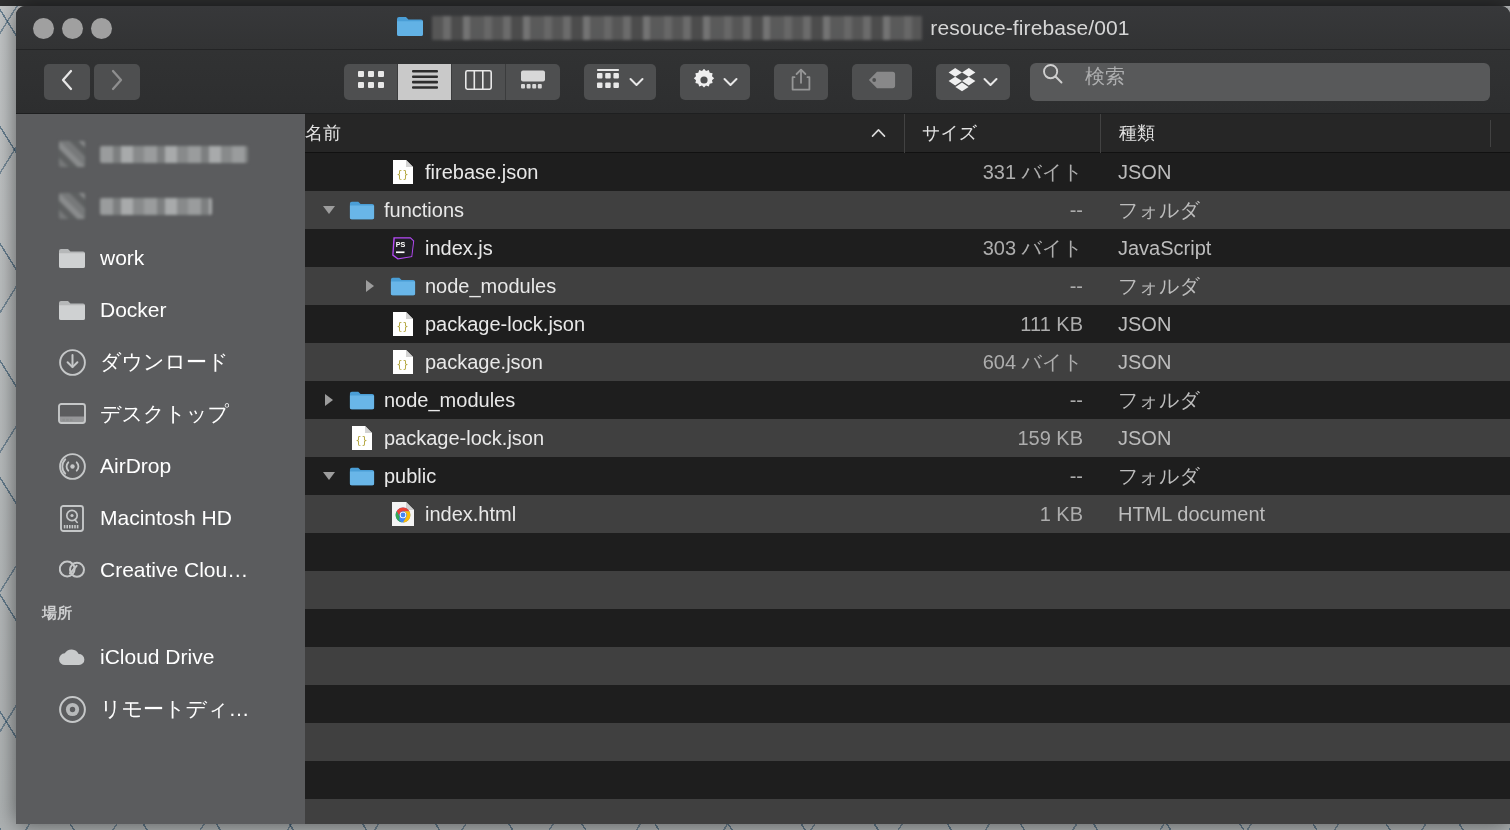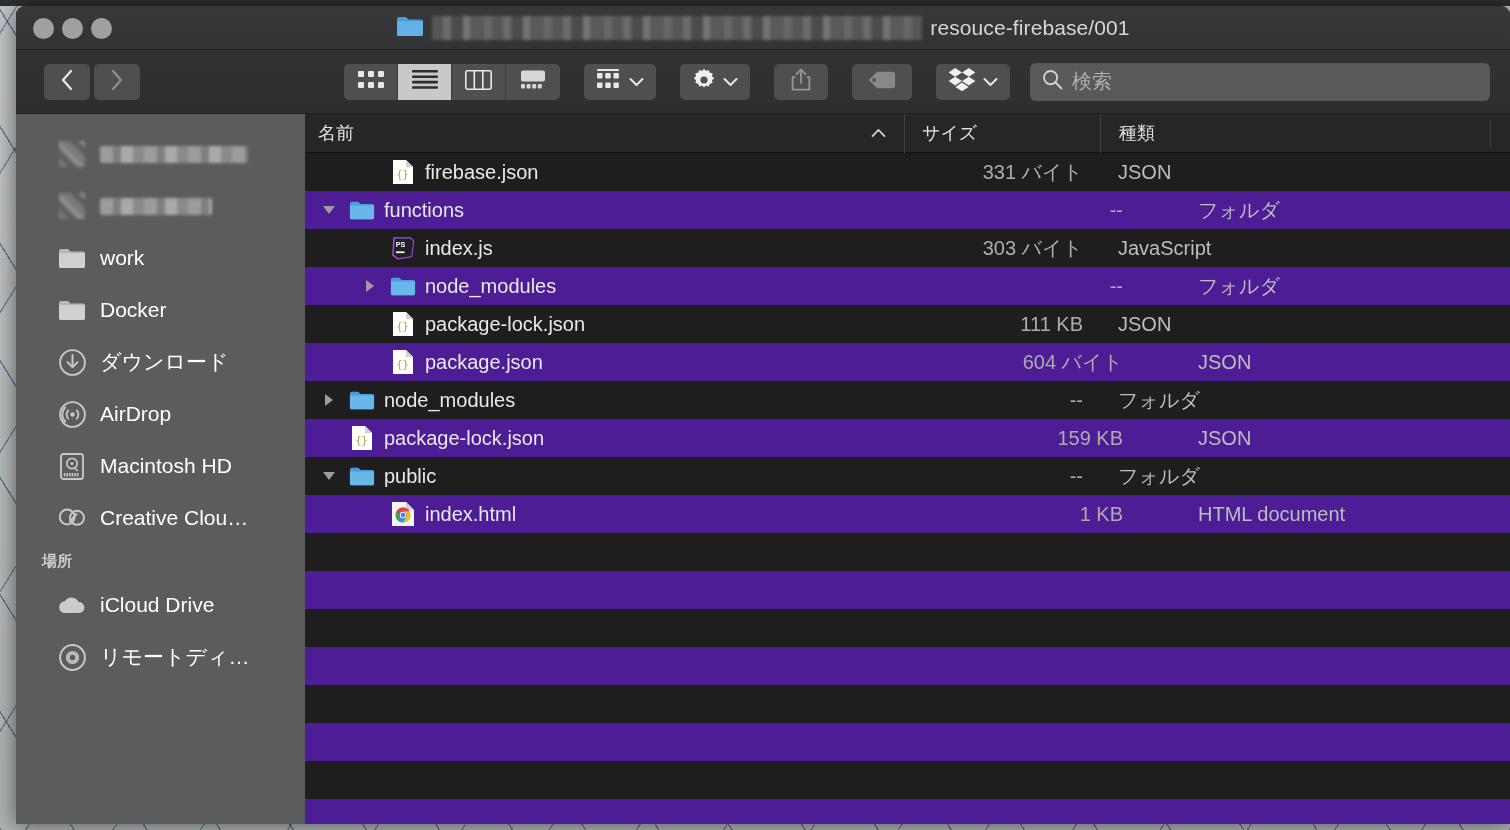--- a/index.html
+++ b/index.html
@@ -134,23 +134,22 @@
   .tb-btn.plain { padding: 0 16px; }
   .tb-btn.dim svg { opacity: 0.5; }
 
   #search-field {
     margin-left: 20px;
     flex: 1;
     height: 38px;
     background: #58595a;
     border-radius: 6px;
     display: flex;
-    align-items: center;
     padding: 0 12px;
-    gap: 9px;
+    gap: 22px;
   }
   #search-placeholder {
     color: #adaeaf;
     font-size: 20px;
   }
 
   
   #content { display: flex; height: calc(818px - 44px - 64px); }
 
   
@@ -205,41 +204,41 @@
     height: 39px;
     background: #262626;
     border-bottom: 1px solid #111;
     display: flex;
     align-items: center;
     position: relative;
     color: #e3e3e3;
     font-size: 18px;
     flex: 0 0 39px;
   }
-  .col-name  { width: 599px; padding-left: 13px; position: relative; }
+  .col-name  { width: 599px; position: relative; }
   .col-size  { width: 196px; padding-left: 17px; border-left: 1px solid #424242; height: 39px; display:flex; align-items:center;}
   .col-kind  { flex: 1; padding-left: 18px; border-left: 1px solid #424242; height: 39px; display:flex; align-items:center;}
   #sort-arrow {
     position: absolute; right: 18px; top: 50%; transform: translateY(-50%);
     color: #d8d8d8; font-size: 13px;
   }
   #col-extra-divider {
     position: absolute; right: 19px; top: 6px; width: 1px; height: 27px; background: #424242;
   }
 
   #rows { flex: 1; overflow: hidden; }
   .row {
     height: 38px;
     display: flex;
     align-items: center;
     font-size: 20px;
     color: #e8e8e8;
   }
   .row.odd  { background: #1e1e1e; }
-  .row.even { background: #4c1d95; gap: 40px; }
+  .row.even { background: #404040; }
   .cell-name {
     width: 599px;
     display: flex;
     align-items: center;
     gap: 9px;
     padding-left: 13px;
     white-space: nowrap;
   }
   .disclosure {
     width: 22px; flex: 0 0 22px;
@@ -479,20 +478,34 @@
               <svg width="27" height="27" viewBox="0 0 27 27">
                 <circle cx="13.5" cy="13.5" r="12.4" fill="none" stroke="#c5c7c8" stroke-width="1.9"></circle>
                 <path d="M13.5 6v11.8" stroke="#c5c7c8" stroke-width="2" stroke-linecap="round"></path>
                 <path d="M8.6 13.2l4.9 4.9 4.9-4.9" stroke="#c5c7c8" stroke-width="2" fill="none" stroke-linecap="round" stroke-linejoin="round"></path>
               </svg>
             </span>
             <span>ダウンロード</span>
           </div>
           <div class="sb-item">
             <span class="sb-icon">
+              <svg width="28" height="22" viewBox="0 0 28 22">
+                <rect x="1" y="1" width="26" height="19" rx="2.4" fill="none" stroke="#c5c7c8" stroke-width="1.9"></rect>
+                <rect x="1" y="13.5" width="26" height="6.5" fill="#c5c7c8" opacity="0.55"></rect>
+                <g fill="#8d8f90">
+                  <rect x="4.4" y="15.8" width="2.5" height="2.1"></rect>
+                  <rect x="8.2" y="15.8" width="2.5" height="2.1"></rect>
+                  <rect x="12" y="15.8" width="2.5" height="2.1"></rect>
+                </g>
+              </svg>
+            </span>
+            <span>デスクトップ</span>
+          </div>
+          <div class="sb-item">
+            <span class="sb-icon">
               <svg width="27" height="27" viewBox="0 0 27 27">
                 <circle cx="13.5" cy="13.5" r="12.4" fill="none" stroke="#c5c7c8" stroke-width="1.9"></circle>
                 <circle cx="13.5" cy="13.5" r="2.2" fill="#c5c7c8"></circle>
                 <path d="M9.3 17.7a6 6 0 0 1 0-8.4" stroke="#c5c7c8" stroke-width="1.8" fill="none" stroke-linecap="round"></path>
                 <path d="M6.3 20.7a10.2 10.2 0 0 1 0-14.4" stroke="#c5c7c8" stroke-width="1.8" fill="none" stroke-linecap="round"></path>
                 <path d="M17.7 9.3a6 6 0 0 1 0 8.4" stroke="#c5c7c8" stroke-width="1.8" fill="none" stroke-linecap="round"></path>
               </svg>
             </span>
             <span>AirDrop</span>
           </div>

